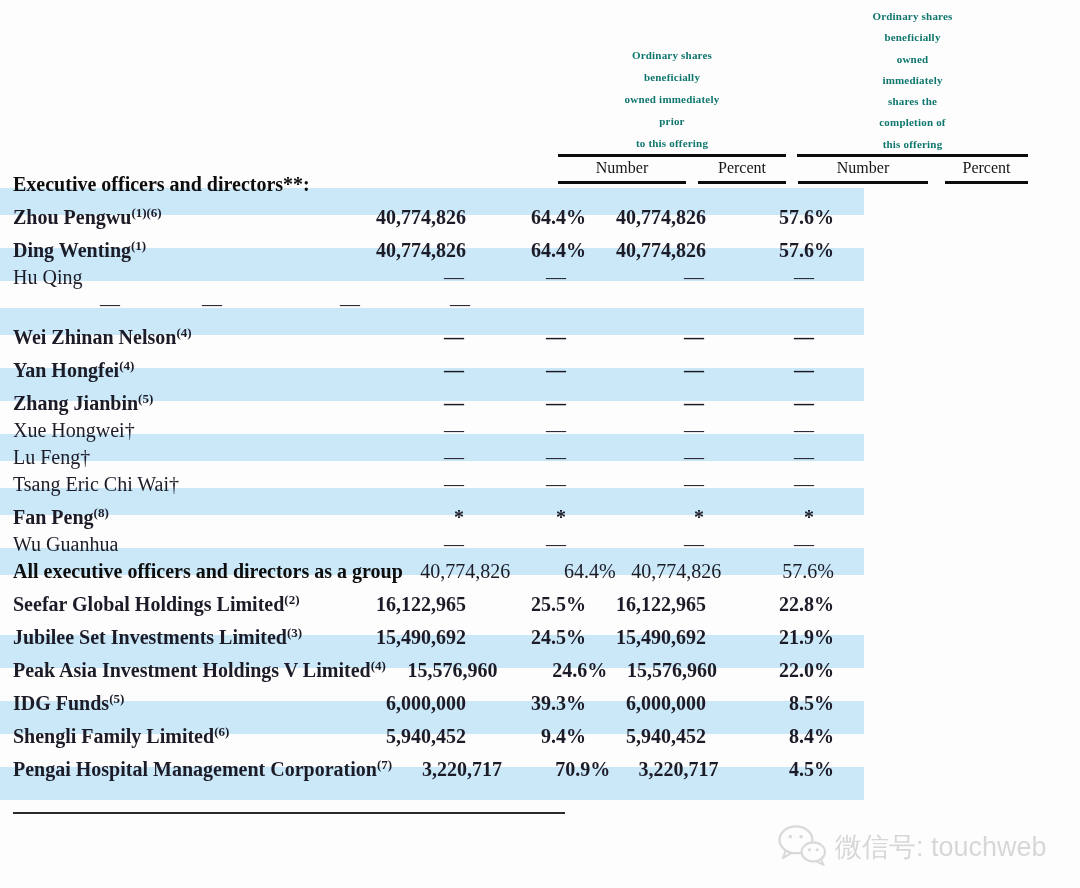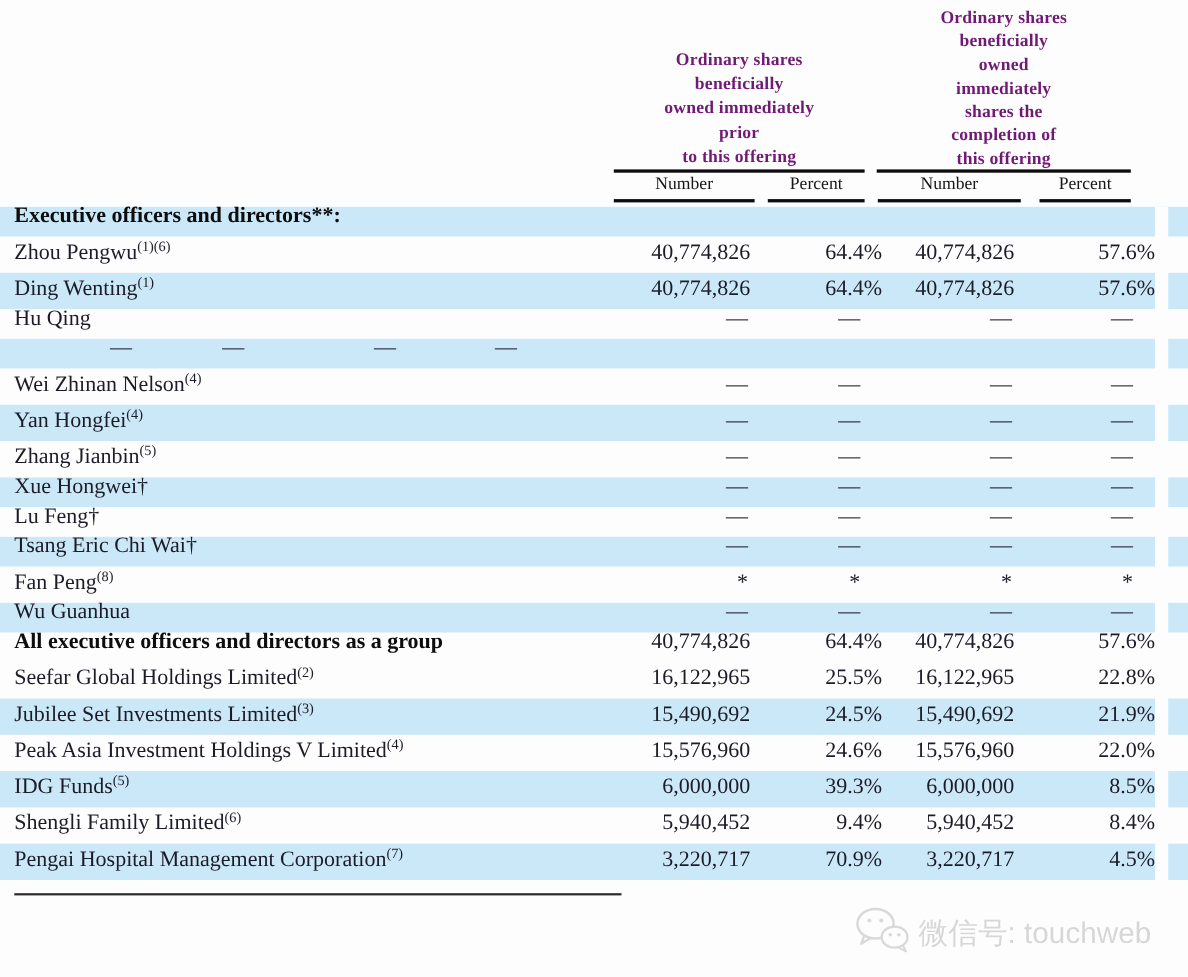--- a/index.html
+++ b/index.html
@@ -8,21 +8,21 @@
     background:#fdfdfd;
     font-family:"Liberation Serif","DejaVu Serif",serif;
     color:#1c1c28;
     overflow:hidden;
   }
   .page { position:relative; width:1080px; height:888px; }
 
   
   .colgroup {
     position:absolute; text-align:center; font-weight:bold;
-    font-size:16px; color:#701a75; letter-spacing:0.2px;
+    font-size:11px; color:#0f766e; letter-spacing:0.2px;
   }
   .colgroup.g1 { left:548; top:44px; width:248px; line-height:22px; left:548px; }
   .colgroup.g2 { left:787px; top:6px; width:251px; line-height:21.3px; }
 
   .rule { position:absolute; background:#0c0c0c; }
   .rule-g1 { left:558px; top:154px; width:228px; height:3px; }
   .rule-g2 { left:797px; top:154px; width:231px; height:3px; }
 
   .subhdr {
     position:absolute; top:159px; height:20px; text-align:center;
@@ -34,25 +34,25 @@
   .sh-p2 { left:945px; width:83px;  }
 
   .rule-n1 { left:558px; top:181px; width:128px; height:3px; }
   .rule-p1 { left:698px; top:181px; width:88px;  height:3px; }
   .rule-n2 { left:798px; top:181px; width:130px; height:3px; }
   .rule-p2 { left:945px; top:181px; width:83px;  height:3px; }
 
   
   .rows { position:absolute; left:0; top:188px; width:1080px; }
   .row {
-    display:flex; align-items:flex-end; width:1080px;
-    padding-right:30px; padding-bottom:7px; font-size:20px;
+    display:flex; align-items:flex-end; width:864px;
+    padding-right:30px; padding-bottom:19px; font-size:20px;
   }
   .row.shaded { background:var(--stripe,#cbe8f8); }
-  .row.tall  { height:33px; }
+  .row.tall  { height:33px;font-weight:bold; }
   .row.short { height:27px; }
   .row.hdr .c-name { font-weight:bold; color:#0d0d0d; }
   .c-name { flex:1; padding-left:13px; white-space:nowrap; }
   .c-name sup { font-size:13px; line-height:0; position:relative; top:1px; }
   .c-val { text-align:right; white-space:nowrap; }
   .v0 { width:122px; }
   .v1 { width:120px; }
   .v2 { width:120px; }
   .v3 { width:128px; }
   .sym-n { padding-right:2px; }

